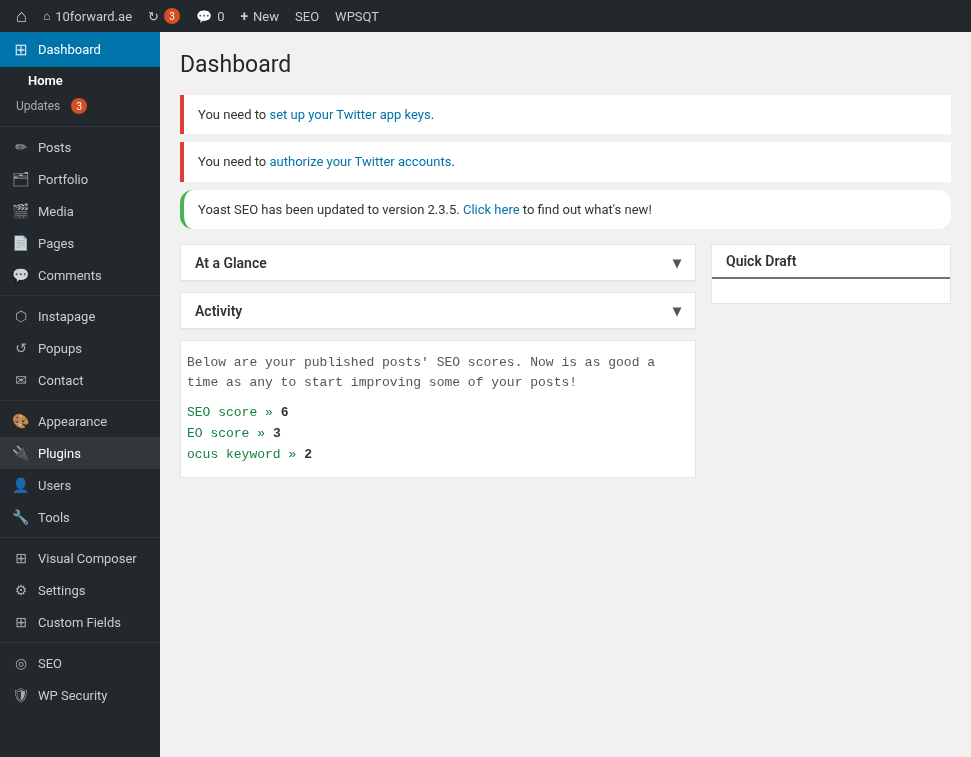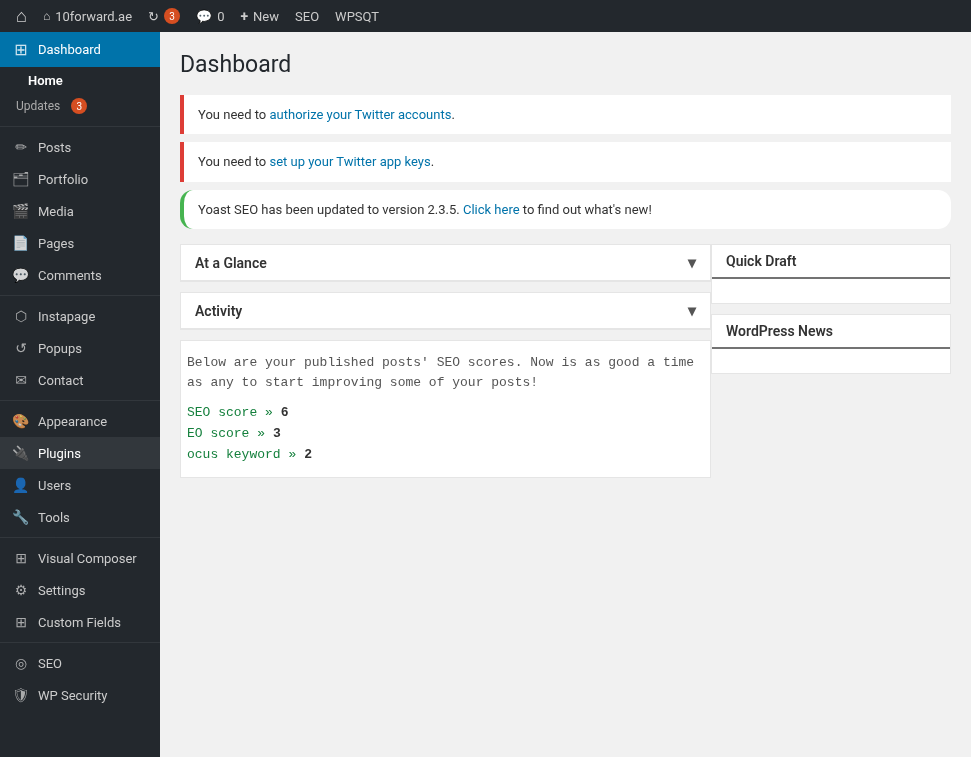--- a/index.html
+++ b/index.html
@@ -108,20 +108,21 @@
       font-size: 13px;
       line-height: 1.5;
     }
     .notice.notice-warning { border-left-color: #dd3d36; }
     .notice.notice-success { border-left-color: #46b450; border-radius: 13px; }
     .notice a { color: #0073aa; text-decoration: none; }
 
     
     .dashboard-columns {
       display: flex;
+      gap: 15px;
       margin-top: 15px;
     }
     .column-left { flex: 1; display: flex; flex-direction: column; gap: 10px; }
     .column-right { width: 240px; display: flex; flex-direction: column; gap: 10px; }
 
     
     .postbox {
       background: #fff;
       border: 1px solid #e5e5e5;
     }
@@ -321,25 +322,25 @@
         </div>
       </li>
     </ul>
   </div>
 
   <div id="wpcontent">
     <div class="wrap">
       <h1 class="page-title">Dashboard</h1>
 
       <div class="notice notice-warning">
+        <span>You need to </span><a href="#">set up your Twitter app keys</a><span>.</span>
+      </div>
+
+      <div class="notice notice-warning">
         <span>You need to </span><a href="#">authorize your Twitter accounts</a><span>.</span>
-      </div>
-
-      <div class="notice notice-warning">
-        <span>You need to </span><a href="#">set up your Twitter app keys</a><span>.</span>
       </div>
 
       <div class="notice notice-success">
         <span>Yoast SEO has been updated to version 2.3.5. </span><a href="#">Click here</a><span> to find out what's new!</span>
       </div>
 
       <div class="dashboard-columns">
         <div class="column-left">
 
           <div class="postbox">
@@ -381,23 +382,17 @@
 
         <div class="column-right">
 
           <div class="postbox right-postbox">
             <div class="hndle">
               <span>Quick Draft</span>
             </div>
             <div class="inside"></div>
           </div>
 
-          <div class="postbox right-postbox">
-            <div class="hndle">
-              <span>WordPress News</span>
-            </div>
-            <div class="inside"></div>
-          </div>
         </div>
       </div>
     </div>
   </div>
 </div>
 
 </body></html>

